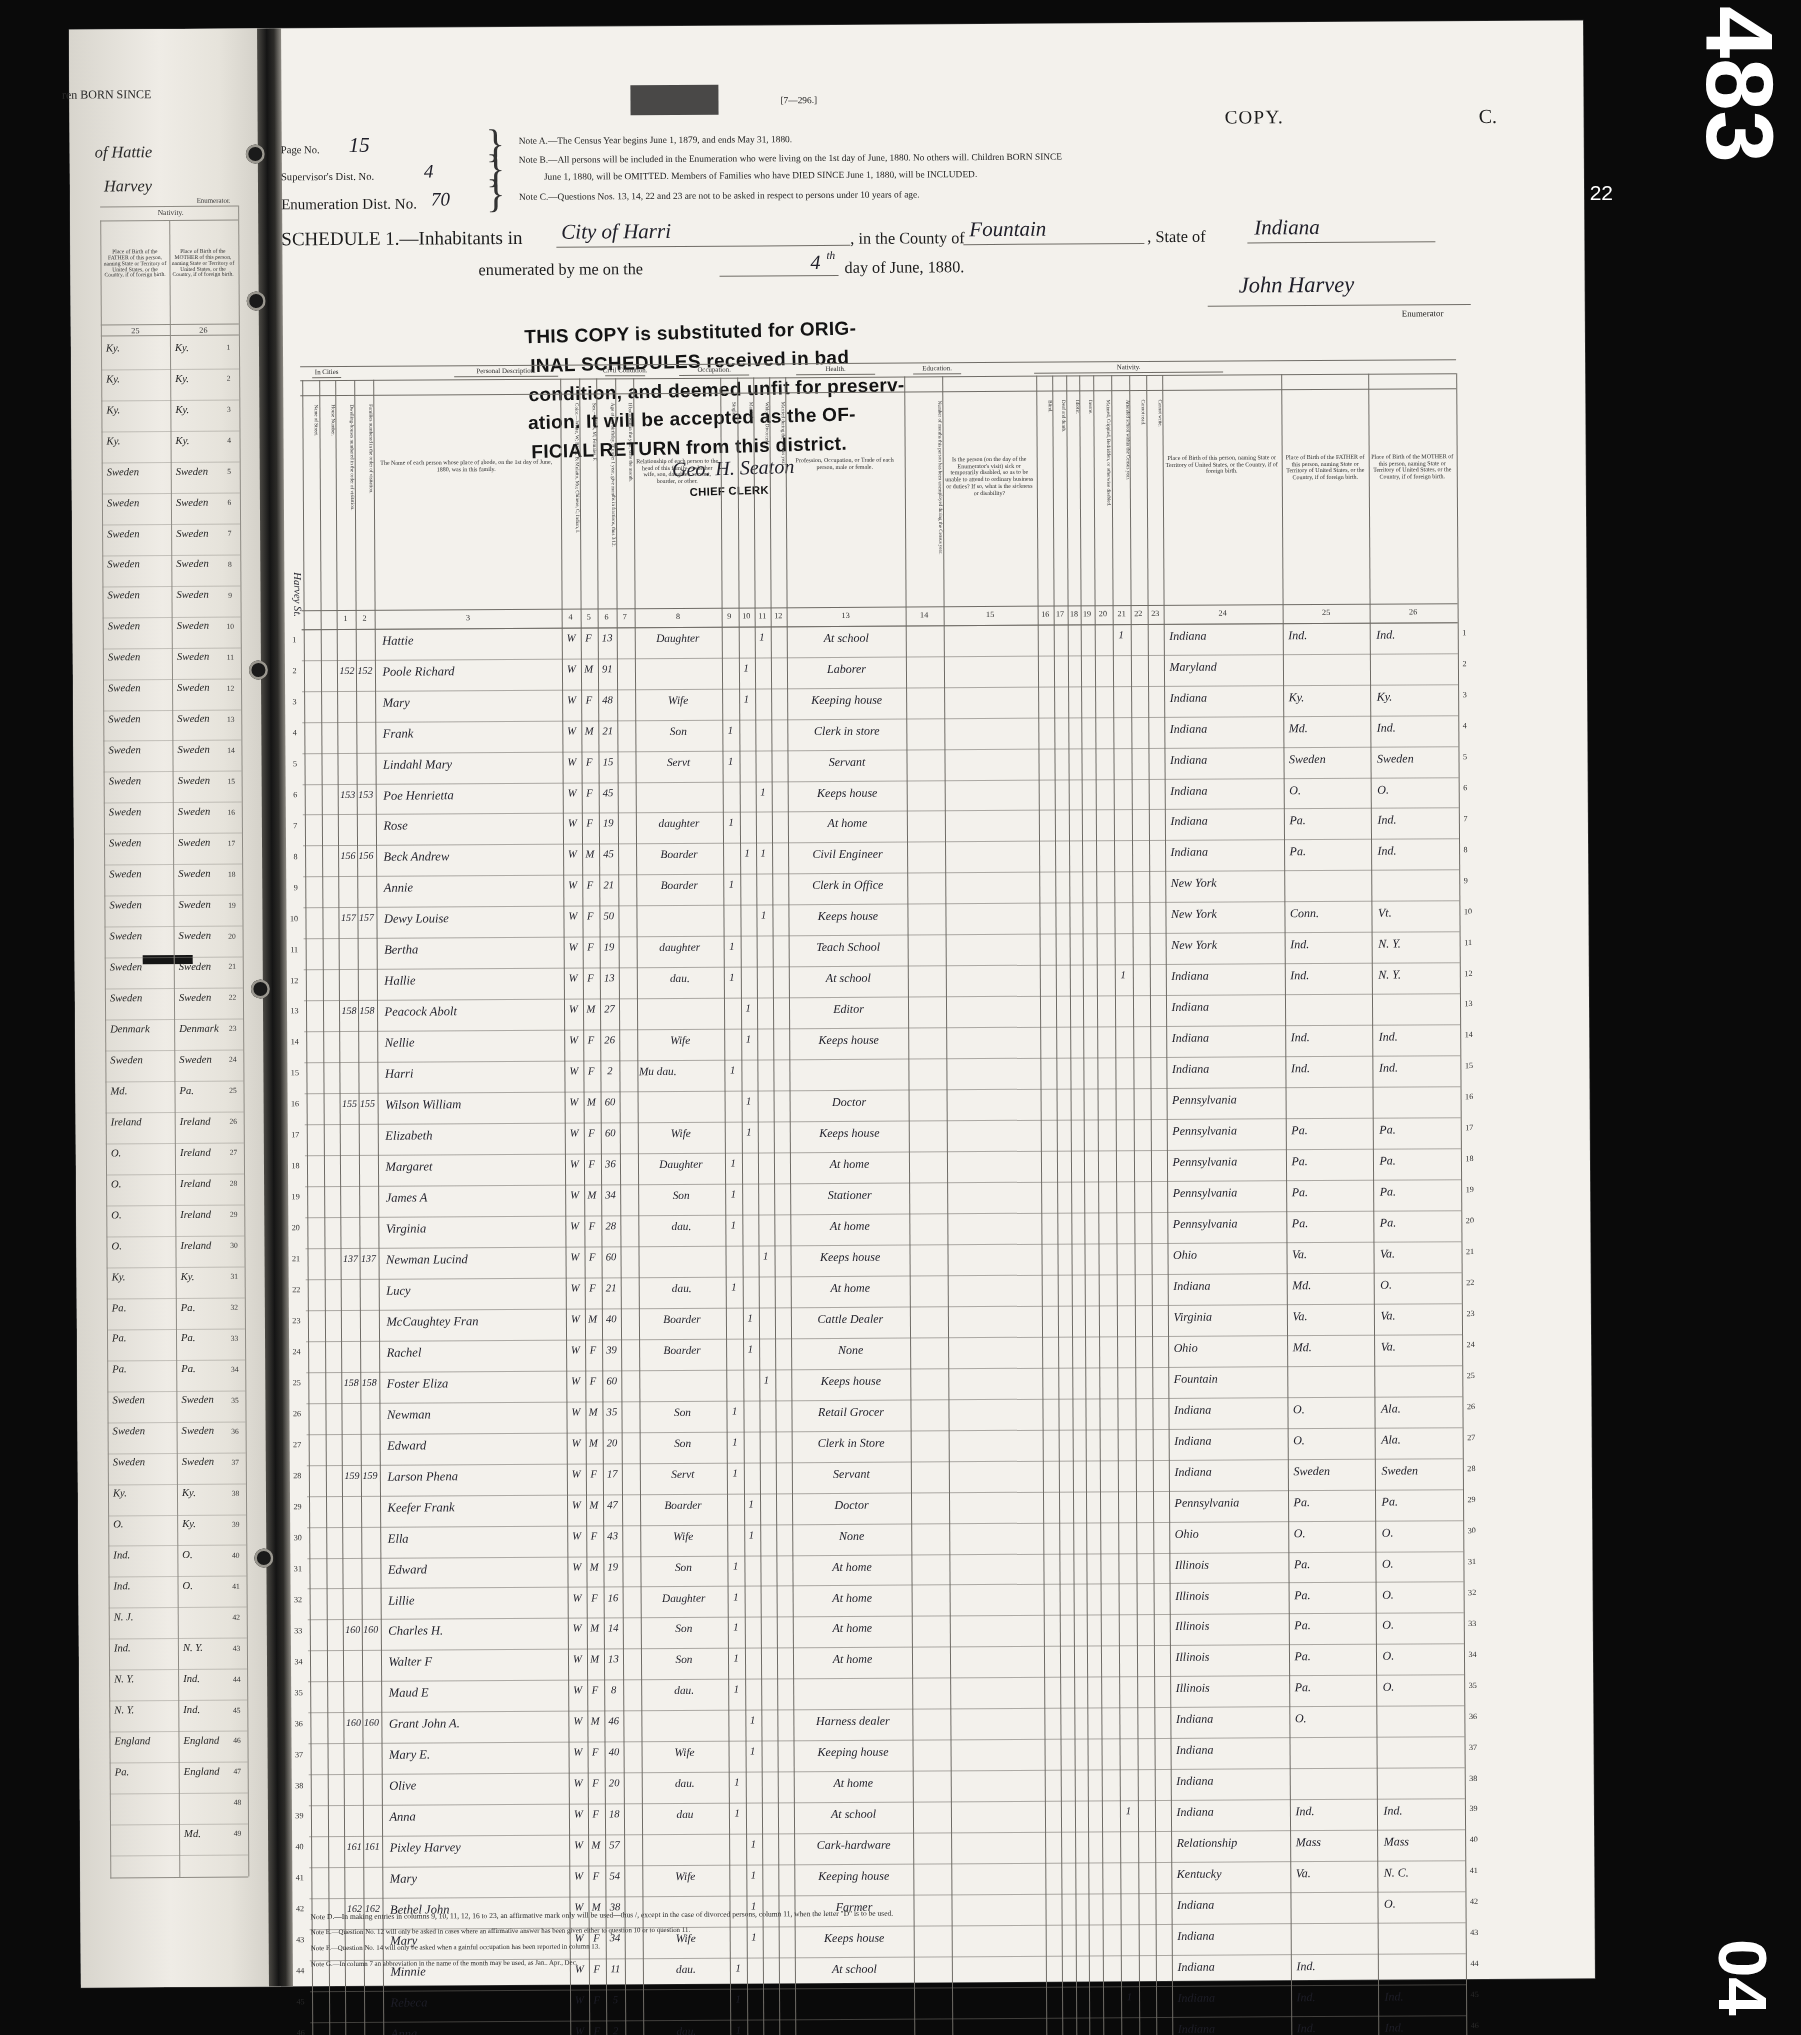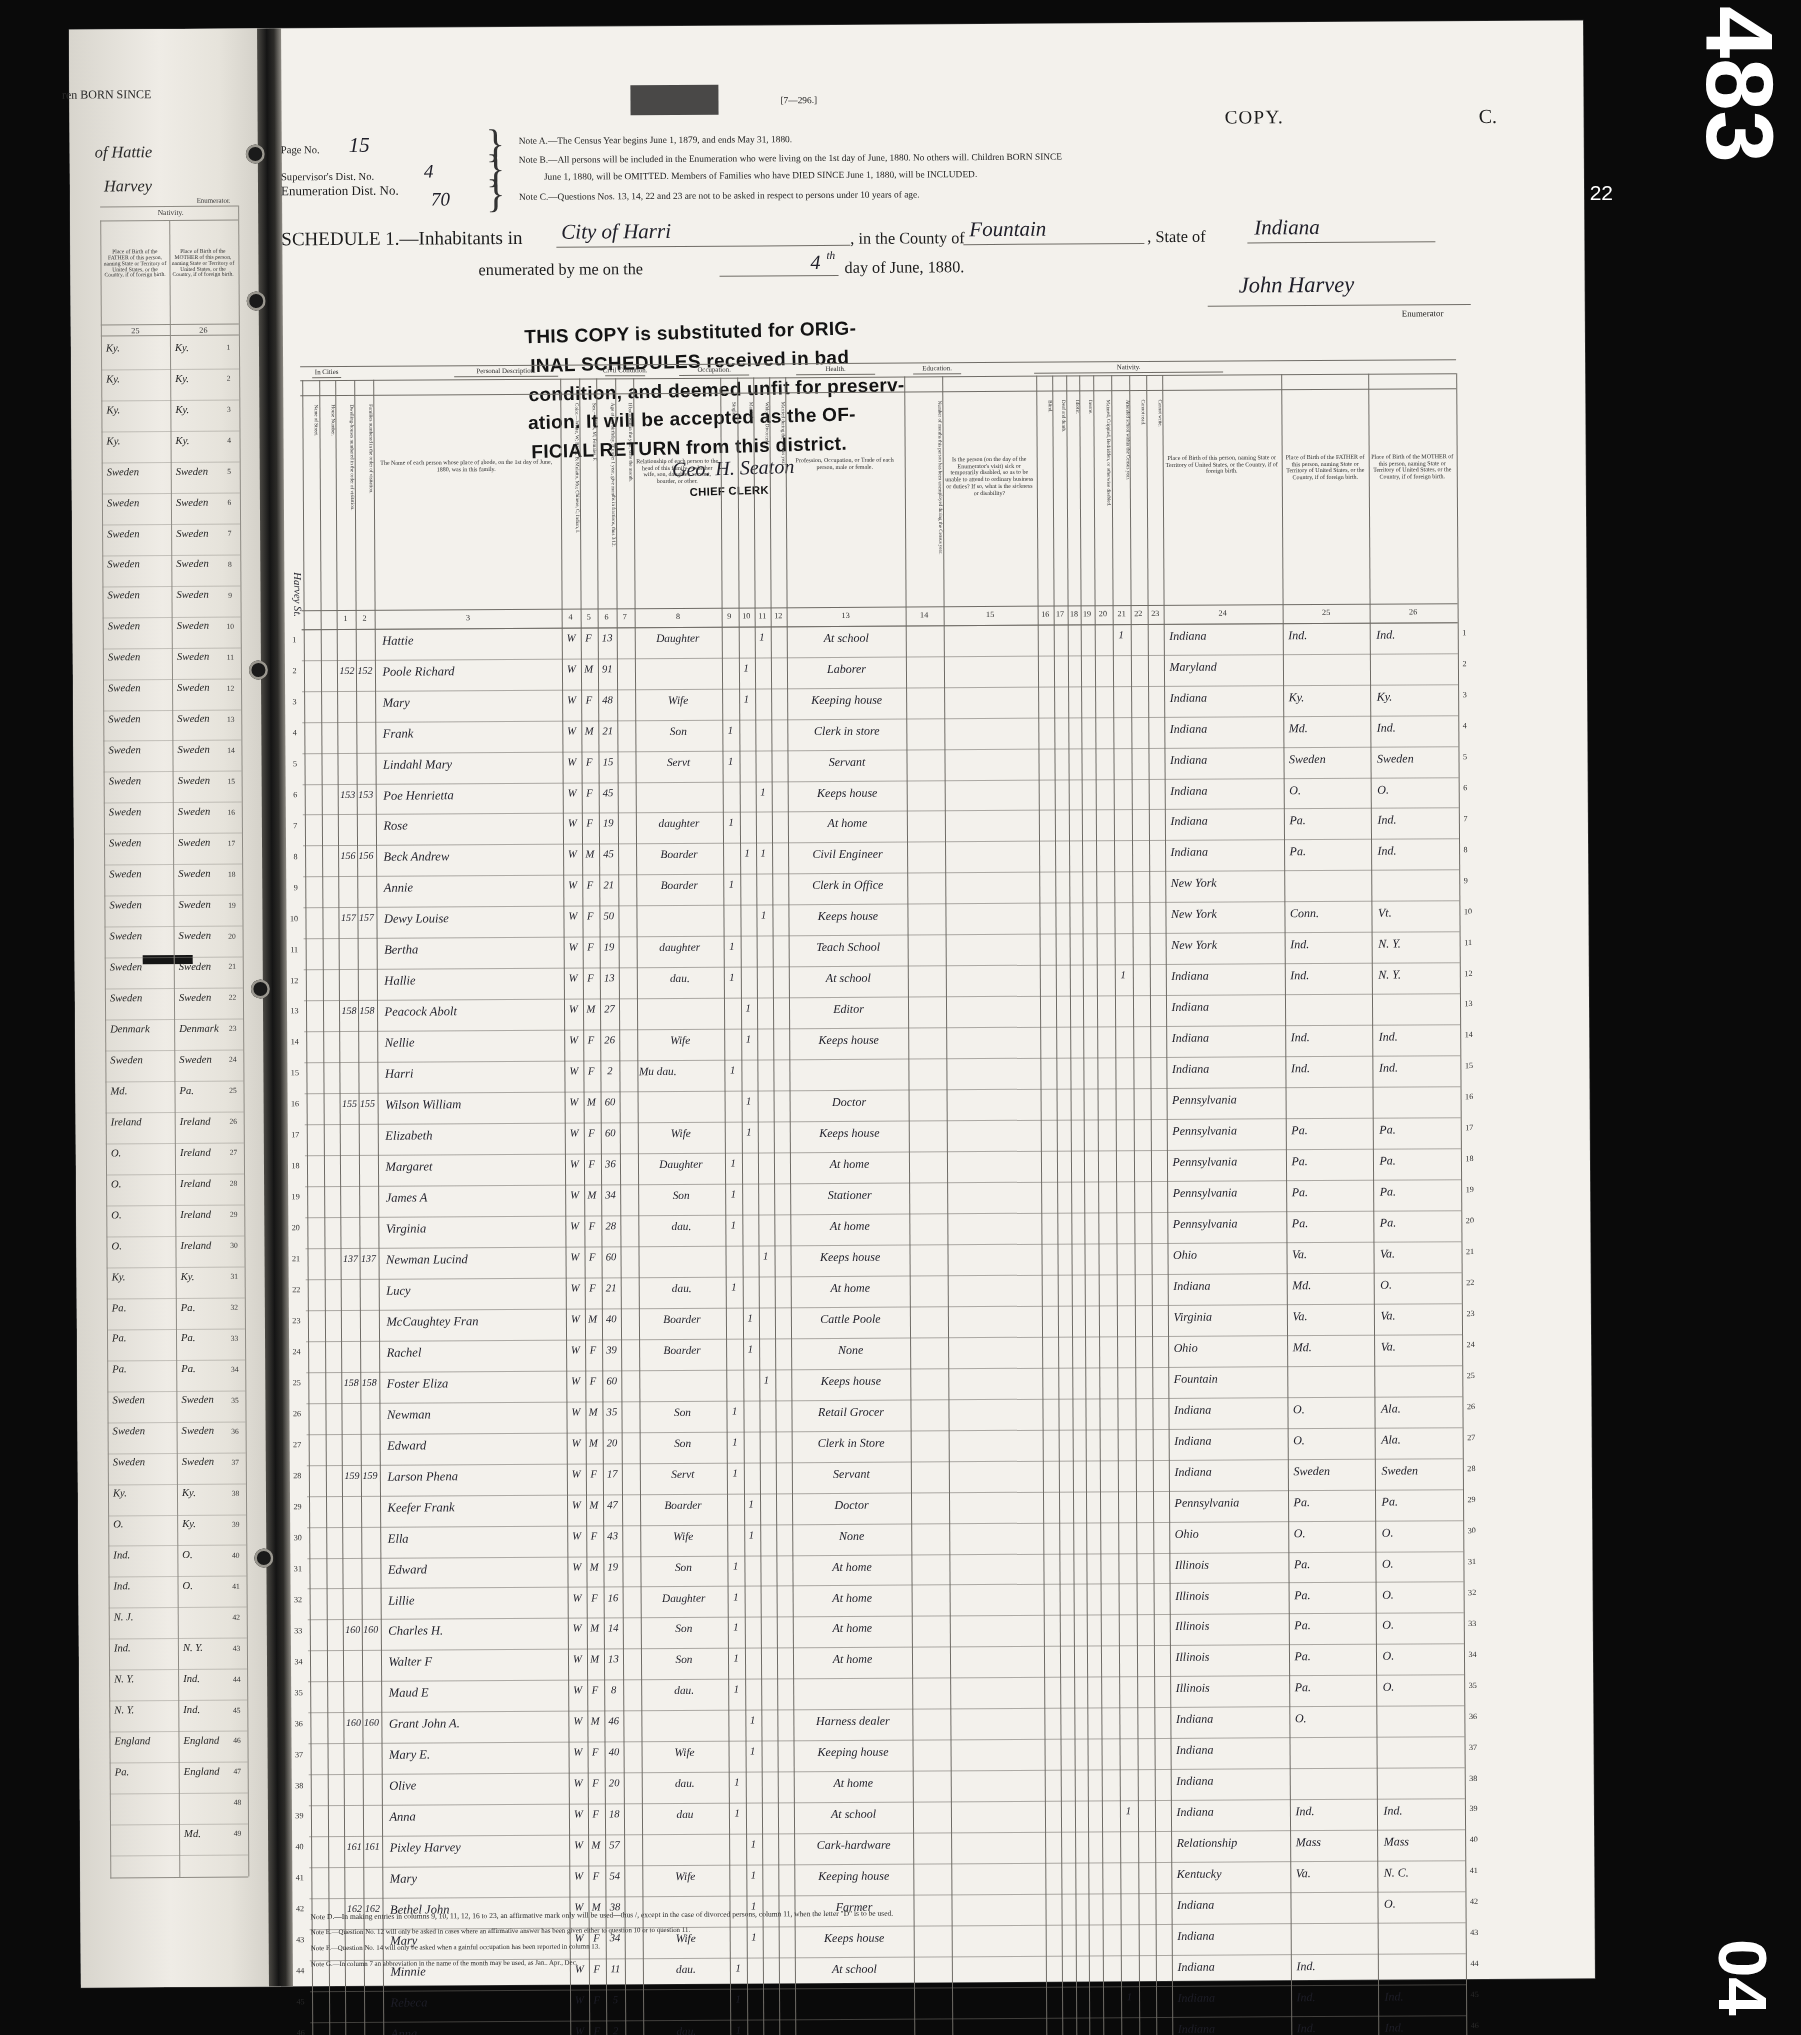--- a/index.html
+++ b/index.html
@@ -296,21 +296,21 @@
       <div id="blot"></div>
 
       <div class="hdr tiny" style="left:500px;top:69px;">[7—296.]</div>
       <div class="hdr" style="left:944px;top:84px;font-size:19px;letter-spacing:1.3px;">COPY.</div>
       <div class="hdr" style="left:1198px;top:84px;font-size:20px;">C.</div>
 
       <div class="hdr tiny" style="left:0px;top:114px;font-size:10.6px;">Page No.</div>
       <div class="hand" style="position:absolute;left:68px;top:105px;font-size:21px;">15</div>
       <div class="hdr tiny" style="left:0px;top:141px;font-size:10.6px;">Supervisor's Dist. No.</div>
       <div class="hand" style="position:absolute;left:143px;top:133px;font-size:19px;">4</div>
-      <div class="hdr tiny" style="left:0px;top:154px;font-size:13px;font-family:Liberation Serif, serif;">Enumeration Dist. No.</div>
+      <div class="hdr tiny" style="left:0px;top:166px;font-size:15px;font-family:Liberation Serif, serif;">Enumeration Dist. No.</div>
       <div class="hand" style="position:absolute;left:150px;top:161px;font-size:19px;">70</div>
       <div style="position:absolute;left:205px;top:105px;font-size:40px;line-height:.62;color:#333;">}<br>}<br>}</div>
 
       <div class="hdr tiny" style="left:238px;top:108px;">Note A.—The Census Year begins June 1, 1879, and ends May 31, 1880.</div>
       <div class="hdr tiny" style="left:238px;top:127px;">Note B.—All persons will be included in the Enumeration who were living on the 1st day of June, 1880. No others will.  Children BORN SINCE</div>
       <div class="hdr tiny" style="left:263px;top:144px;">June 1, 1880, will be OMITTED.  Members of Families who have DIED SINCE June 1, 1880, will be INCLUDED.</div>
       <div class="hdr tiny" style="left:238px;top:164px;">Note C.—Questions Nos. 13, 14, 22 and 23 are not to be asked in respect to persons under 10 years of age.</div>
 
       <div class="hdr" style="left:0px;top:200px;font-size:19px;">SCHEDULE 1.—Inhabitants in</div>
       <div class="hand" style="position:absolute;left:280px;top:193px;font-size:21px;">City of Harri</div>
@@ -762,21 +762,21 @@
             <div class="cell" style="left:987px;top:918px;width:75px;text-align:left;font-size:12px;">Md.</div>
             <div class="cell" style="left:1075px;top:918px;width:75px;text-align:left;font-size:12px;">O.</div>
             <div class="rnum" style="left:-27.5px;top:950px;width:22.5px;">23</div>
             <div class="rnum" style="left:1161px;top:950px;width:22.5px;text-align:left;">23</div>
             <div class="cell" style="left:81px;top:949px;width:170px;text-align:left;font-size:12.5px;">McCaughtey  Fran</div>
             <div class="cell" style="left:263px;top:949px;width:13.8px;text-align:center;font-size:10.6px;">W</div>
             <div class="cell" style="left:281px;top:949px;width:12.5px;text-align:center;font-size:10.6px;">M</div>
             <div class="cell" style="left:299px;top:949px;width:13.8px;text-align:center;font-size:10.6px;">40</div>
             <div class="cell" style="left:335px;top:949px;width:83px;text-align:center;font-size:11.3px;">Boarder</div>
             <div class="cell" style="left:439px;top:949px;width:11.3px;text-align:center;font-size:10.6px;">1</div>
-            <div class="cell" style="left:488px;top:949px;width:114px;text-align:center;font-size:12px;">Cattle Poole</div>
+            <div class="cell" style="left:488px;top:949px;width:114px;text-align:center;font-size:12px;">Cattle Dealer</div>
             <div class="cell" style="left:868px;top:949px;width:106px;text-align:left;font-size:12px;">Virginia</div>
             <div class="cell" style="left:987px;top:949px;width:75px;text-align:left;font-size:12px;">Va.</div>
             <div class="cell" style="left:1075px;top:949px;width:75px;text-align:left;font-size:12px;">Va.</div>
             <div class="rnum" style="left:-27.5px;top:981px;width:22.5px;">24</div>
             <div class="rnum" style="left:1161px;top:981px;width:22.5px;text-align:left;">24</div>
             <div class="cell" style="left:81px;top:980px;width:170px;text-align:left;font-size:12.5px;">Rachel</div>
             <div class="cell" style="left:263px;top:980px;width:13.8px;text-align:center;font-size:10.6px;">W</div>
             <div class="cell" style="left:281px;top:980px;width:12.5px;text-align:center;font-size:10.6px;">F</div>
             <div class="cell" style="left:299px;top:980px;width:13.8px;text-align:center;font-size:10.6px;">39</div>
             <div class="cell" style="left:335px;top:980px;width:83px;text-align:center;font-size:11.3px;">Boarder</div>

